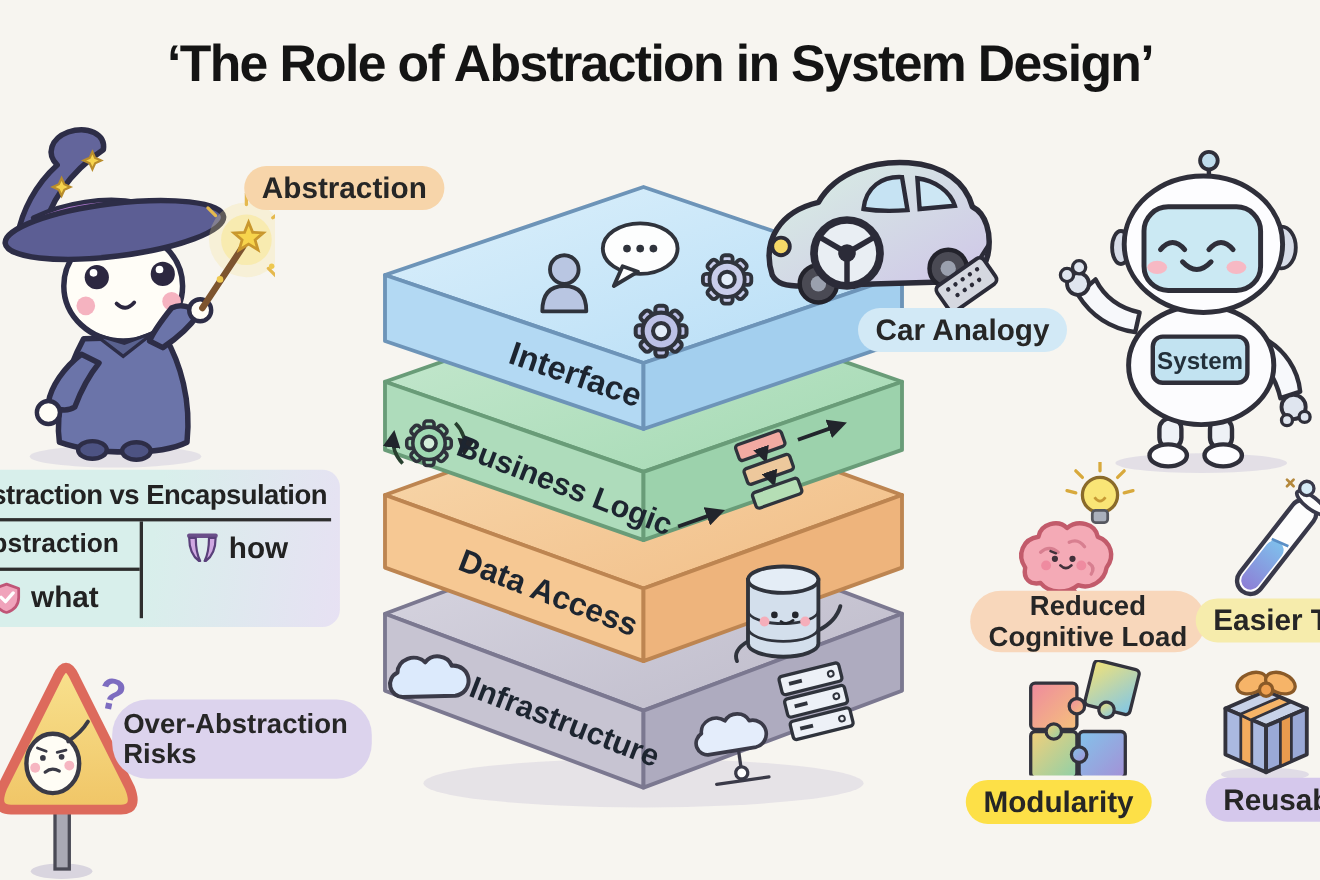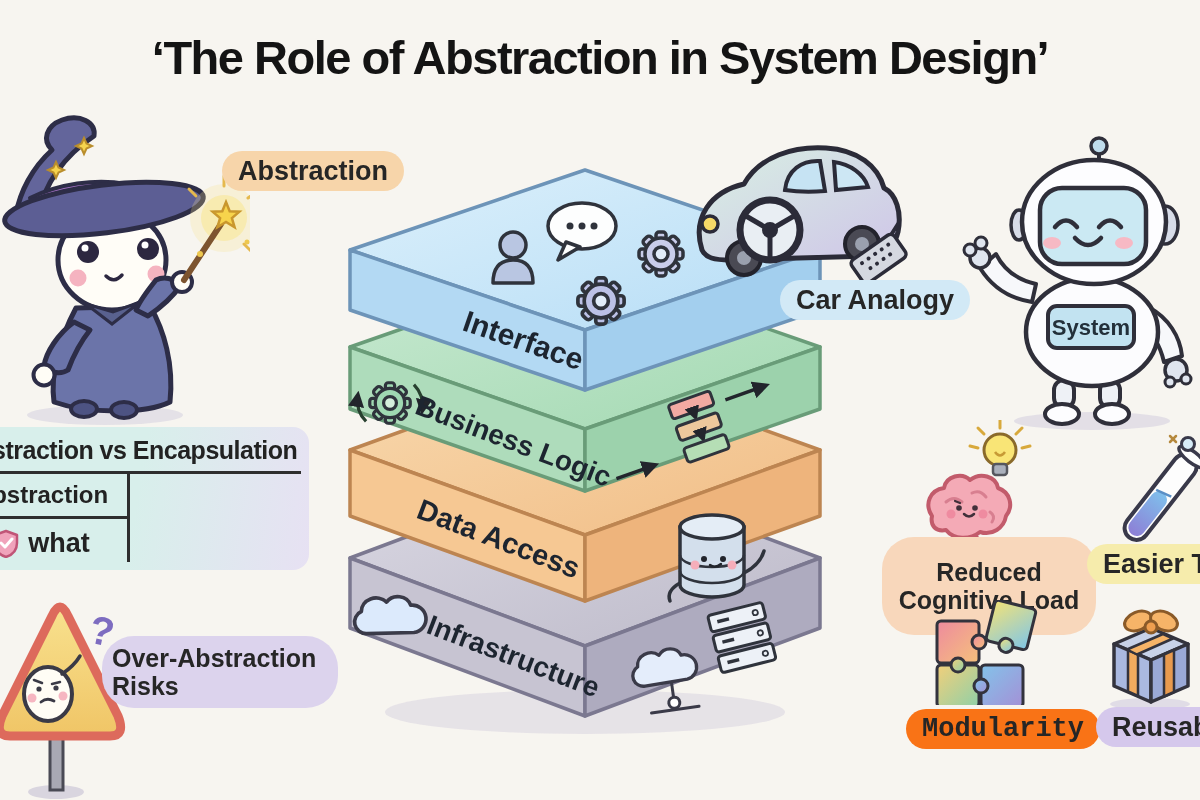--- a/index.html
+++ b/index.html
@@ -7,23 +7,23 @@
   .canvas{position:relative;width:1200px;height:800px;overflow:hidden;background:#f7f5f0;}
   .title{position:absolute;top:30px;left:0;width:1200px;text-align:center;
          font-size:47px;font-weight:800;letter-spacing:-1.5px;color:#141414;}
   .pill{position:absolute;font-weight:700;color:#262626;border-radius:26px;
         padding:5px 16px;font-size:27px;line-height:1.12;white-space:nowrap;}
   .pill-abstraction{left:222px;top:151px;background:#f7d5aa;}
   .pill-car{left:780px;top:280px;background:#d2e9f6;}
   .pill-risks{left:102px;top:636px;width:216px;background:#dcd3ed;font-size:25px;
               white-space:normal;padding:8px 10px;border-radius:32px;}
   .pill-cogload{left:882px;top:537px;width:198px;background:#f8d7bb;font-size:25px;
-                white-space:normal;text-align:center;padding:21px 8px;border-radius:32px;}
+                white-space:normal;text-align:center;padding:0 8px;border-radius:32px;}
   .pill-testing{left:1087px;top:544px;background:#f6ecac;}
-  .pill-modularity{left:906px;top:709px;background:#f97316;font-family:Liberation Mono, monospace;}
+  .pill-modularity{left:878px;top:709px;background:#fde047;}
   .pill-reusability{left:1096px;top:707px;background:#d5c8ec;}
   .abs{position:absolute;}
   
   .cmp-table{position:absolute;left:-52px;top:427px;width:345px;border-radius:16px;
              background:linear-gradient(100deg,#d8efeb 52%,#e7e1f3);padding:2px 8px 8px;}
   .cmp-title{font-size:25px;font-weight:700;text-align:center;color:#222;
              padding:7px 0 6px;border-bottom:3px solid #2e2e2e;letter-spacing:-0.5px;}
   .cmp-cols{display:flex;}
   .cmp-col{flex:1;}
   .cmp-col.left{border-right:3px solid #2e2e2e;}
@@ -313,20 +313,28 @@
         <div class="cmp-head">Abstraction</div>
         <div class="cmp-val">
           <svg width="26" height="29" viewBox="0 0 26 29">
             <path d="M13,2 L24,6 V14 C24,22 19,26 13,28 C7,26 2,22 2,14 V6 Z" fill="#f0a3bb" stroke="#c05577" stroke-width="2.5" stroke-linejoin="round"></path>
             <path d="M8,14 L12,18 L19,10" fill="none" stroke="#fff" stroke-width="3" stroke-linecap="round" stroke-linejoin="round"></path>
           </svg>
           <span>what</span>
         </div>
       </div>
       <div class="cmp-col">
+        <div class="cmp-val">
+          <svg width="30" height="29" viewBox="0 0 30 29">
+            <rect x="1" y="1" width="28" height="4" rx="2" fill="#6a4f8a"></rect>
+            <path d="M3,5 C3,14 5,21 12,26 L13,26 C9,18 9,10 9,5 Z" fill="#cfa8e2" stroke="#59407a" stroke-width="2" stroke-linejoin="round"></path>
+            <path d="M27,5 C27,14 25,21 18,26 L17,26 C21,18 21,10 21,5 Z" fill="#cfa8e2" stroke="#59407a" stroke-width="2" stroke-linejoin="round"></path>
+          </svg>
+          <span>how</span>
+        </div>
       </div>
     </div>
   </div>
 
   <svg class="abs" style="left:-10px;top:590px" width="140" height="212" viewBox="0 0 140 212">
     <defs>
       <linearGradient id="gTri" x1="0" y1="0" x2="0" y2="1">
         <stop offset="0" stop-color="#f8e18e"></stop>
           <stop offset="1" stop-color="#f0c566"></stop>
         </linearGradient>

